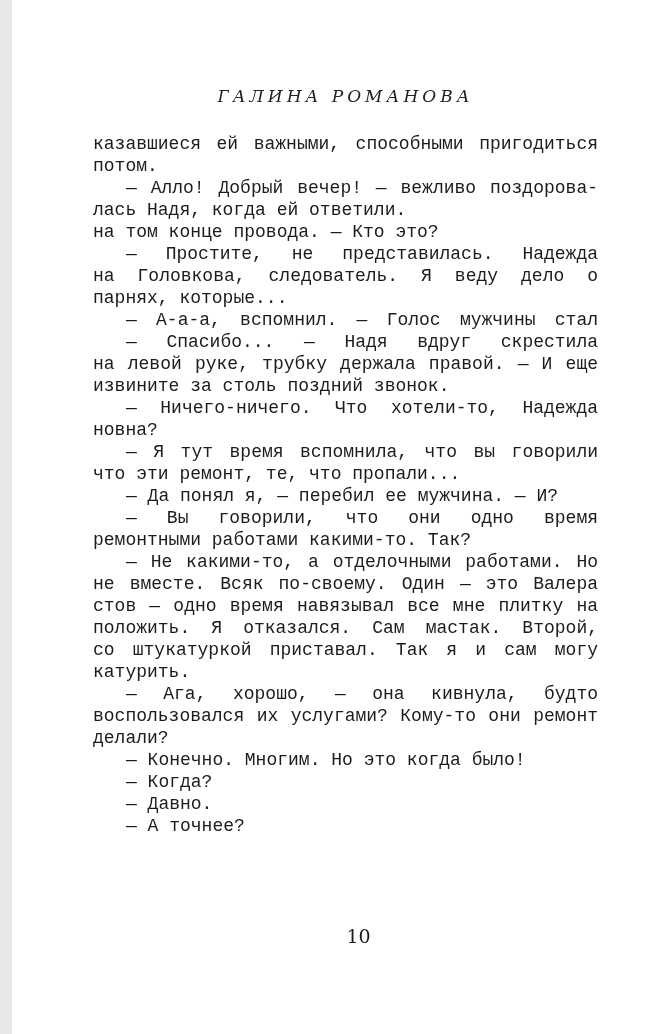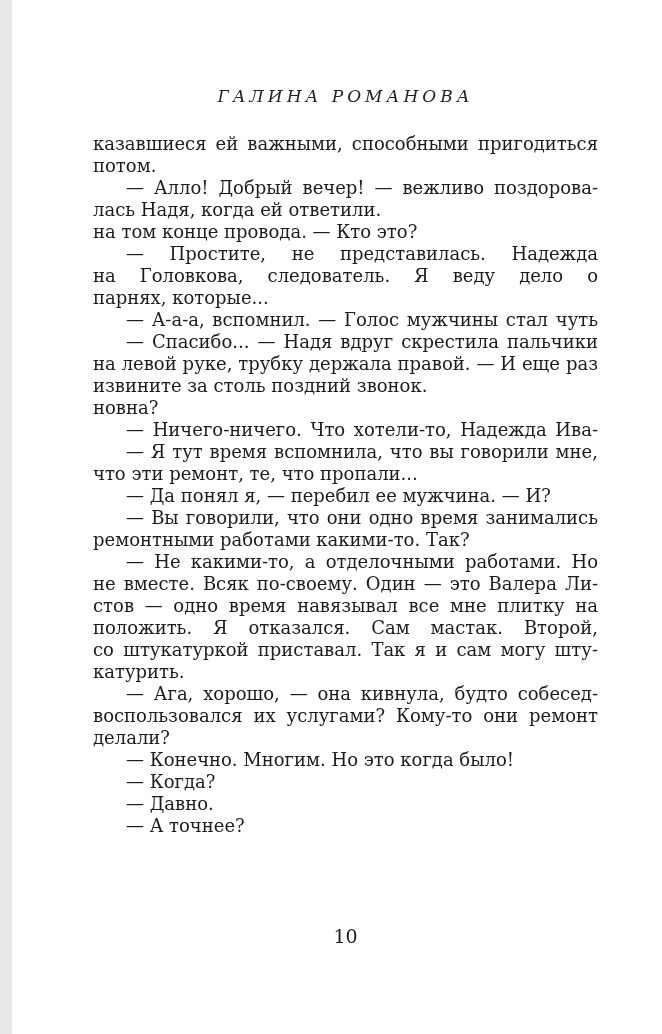--- a/index.html
+++ b/index.html
@@ -36,31 +36,32 @@
     width: 505px;
     font-size: 18px;
     line-height: 22px;
   }
   .text-line {
     text-align: justify;
     text-align-last: justify;
     height: 22px;
     overflow: hidden;
     white-space: normal;
+    font-family: Liberation Mono, monospace;
   }
   .text-line.para-end {
     text-align-last: left;
   }
   .text-line.para-start.indented {
     text-indent: 33px;
   }
   .page-number {
     position: absolute;
     top: 925px;
-    left: 81px;
+    left: 94px;
     width: 505px;
     text-align: center;
     font-size: 19px;
     color: #1c1c1c;
   }
 </style>
 </head>
 <body>
 
 <div class="book-page" style="background: rgb(255, 255, 255); color: rgb(28, 28, 28); margin-left: 12px;">
@@ -72,22 +73,22 @@
       <div class="text-line para-start indented">— Алло! Добрый вечер! — вежливо поздорова-</div>
       <div class="text-line para-end indented">лась Надя, когда ей ответили.</div>
       <div class="text-line para-end indented">на том конце провода. — Кто это?</div>
       <div class="text-line para-start indented">— Простите, не представилась. Надежда Иванов-</div>
       <div class="text-line indented">на Головкова, следователь. Я веду дело о пропавших</div>
       <div class="text-line para-end indented">парнях, которые...</div>
       <div class="text-line para-start indented">— А-а-а, вспомнил. — Голос мужчины стал чуть</div>
       <div class="text-line para-start indented">— Спасибо... — Надя вдруг скрестила пальчики</div>
       <div class="text-line indented">на левой руке, трубку держала правой. — И еще раз</div>
       <div class="text-line para-end indented">извините за столь поздний звонок.</div>
+      <div class="text-line para-start indented">— Ничего-ничего. Что хотели-то, Надежда Ива-</div>
       <div class="text-line para-end indented">новна?</div>
-      <div class="text-line para-start indented">— Ничего-ничего. Что хотели-то, Надежда Ива-</div>
       <div class="text-line para-start indented">— Я тут время вспомнила, что вы говорили мне,</div>
       <div class="text-line para-end indented">что эти ремонт, те, что пропали...</div>
       <div class="text-line para-start para-end indented">— Да понял я, — перебил ее мужчина. — И?</div>
       <div class="text-line para-start indented">— Вы говорили, что они одно время занимались</div>
       <div class="text-line para-end indented">ремонтными работами какими-то. Так?</div>
       <div class="text-line para-start indented">— Не какими-то, а отделочными работами. Но</div>
       <div class="text-line indented">не вместе. Всяк по-своему. Один — это Валера Ли-</div>
       <div class="text-line indented">стов — одно время навязывал все мне плитку на пол</div>
       <div class="text-line indented">положить. Я отказался. Сам мастак. Второй, Ванька,</div>
       <div class="text-line indented">со штукатуркой приставал. Так я и сам могу шту-</div>

